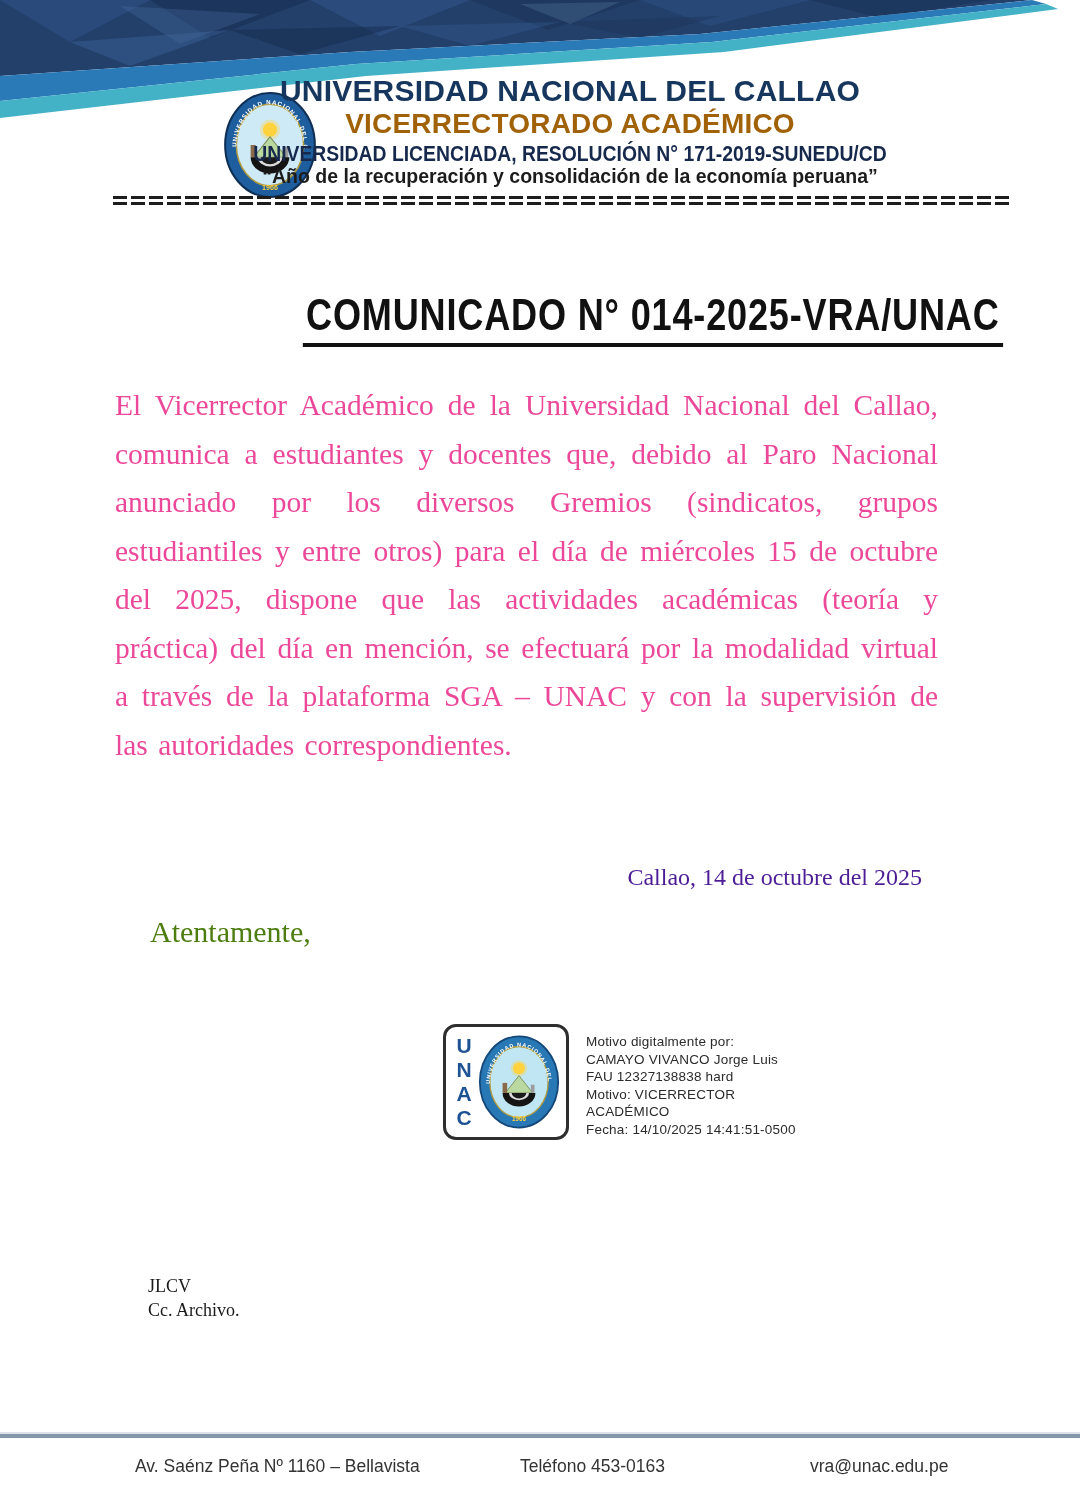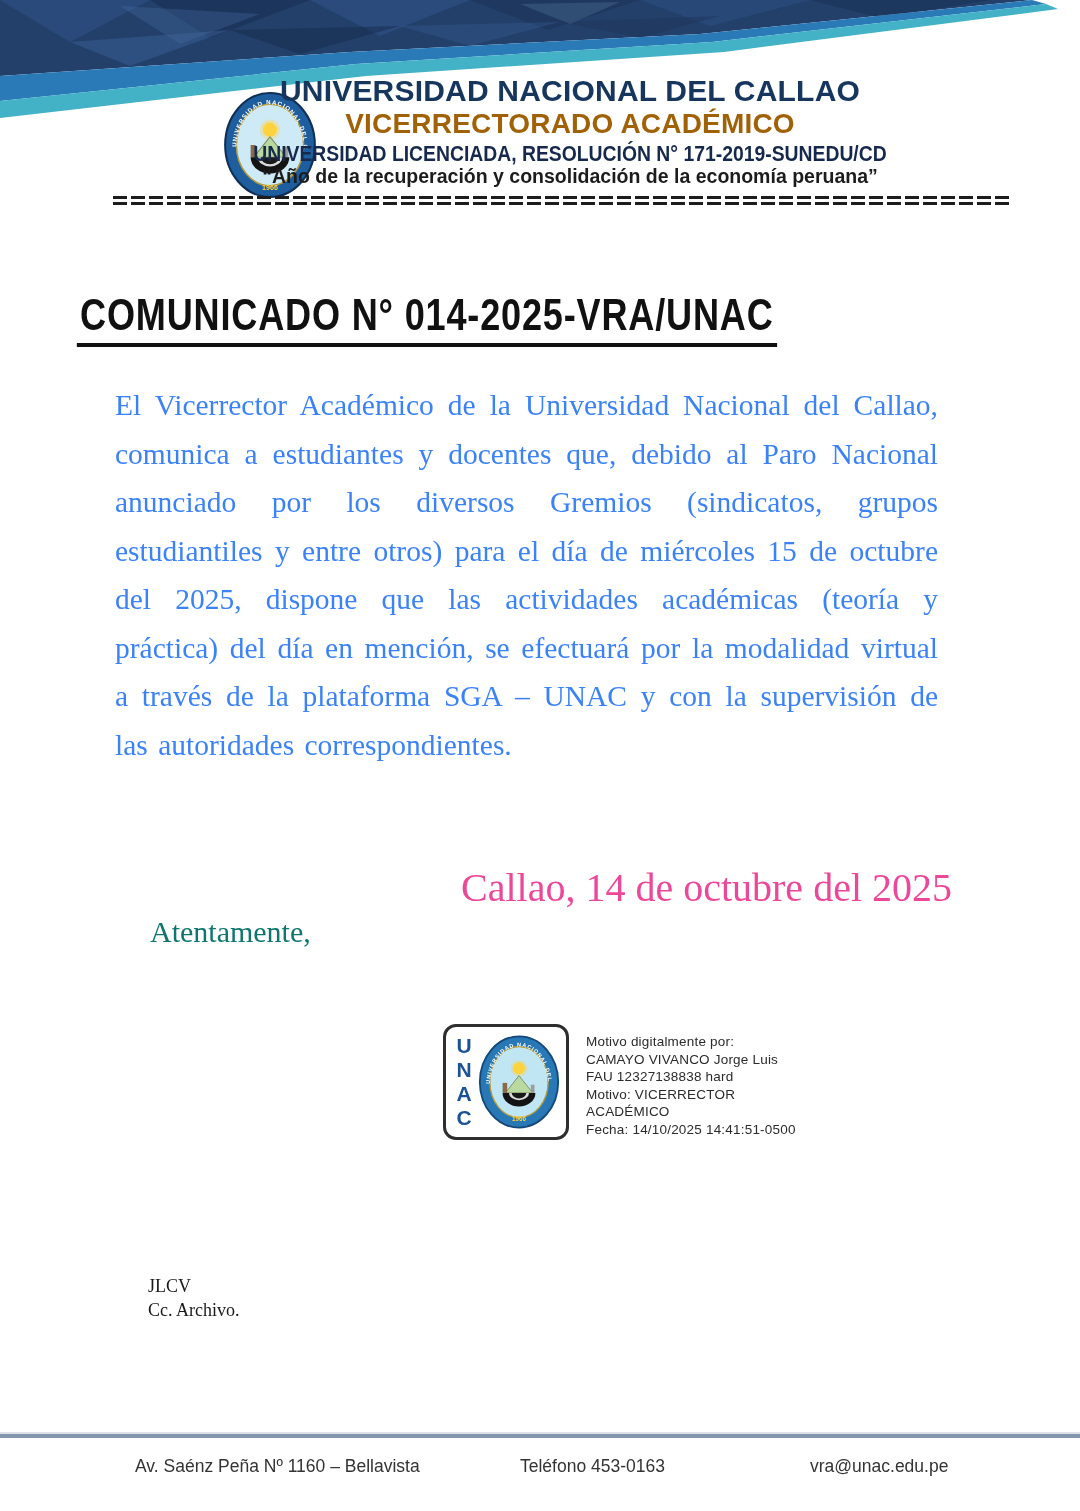--- a/index.html
+++ b/index.html
@@ -20,39 +20,39 @@
   .hdr-licensing{font-size:21.5px;font-weight:bold;color:#16294d;margin-top:3px;}
   .hdr-licensing .cond{display:inline-block;transform:scaleX(.9);transform-origin:center;}
   .hdr-motto{font-size:19.5px;font-weight:bold;color:#1c1c1c;}
   .equals-divider{
     position:absolute;left:113px;top:196px;width:897px;height:10px;
     background:
       repeating-linear-gradient(90deg,#1d1d1d 0 14px,transparent 14px 18px) 0 0/100% 3px no-repeat,
       repeating-linear-gradient(90deg,#1d1d1d 0 14px,transparent 14px 18px) 0 6px/100% 3px no-repeat;
   }
   
-  .doc-title{position:absolute;left:0;top:290px;width:1080px;text-align:left;}
+  .doc-title{position:absolute;left:0;top:290px;width:1080px;text-align:right;}
   .doc-title .cond{
     display:inline-block;transform:scaleX(.82);transform-origin:center;
     font-size:44px;font-weight:bold;letter-spacing:1px;color:#111;
     border-bottom:4px solid #111;padding:0 4px 3px;
   }
   
   .doc-body{
     position:absolute;left:115px;top:381px;width:823px;
     font-family:"Liberation Serif",serif;font-size:29.5px;line-height:48.5px;
-    color:#3b82f6;text-align:justify;margin:0;word-spacing:3px;
+    color:#ec4899;text-align:justify;margin:0;word-spacing:3px;
   }
   .dateline{
-    position:absolute;left:129px;top:864px;width:823px;text-align:right;
-    font-family:"Liberation Serif",serif;font-size:40px;color:#ec4899;
+    position:absolute;left:99px;top:864px;width:823px;text-align:right;
+    font-family:"Liberation Serif",serif;font-size:24px;color:#4c1d95;
   }
   .closing{
     position:absolute;left:150px;top:915px;
-    font-family:"Liberation Serif",serif;font-size:30px;color:#0f766e;
+    font-family:"Liberation Serif",serif;font-size:30px;color:#4d7c0f;
   }
   
   .stamp{
     position:absolute;left:443px;top:1024px;width:126px;height:116px;
     border:3px solid #2e2e2e;border-radius:13px;background:#fff;
     display:flex;align-items:center;justify-content:center;gap:2px;padding:1px 2px;
     box-sizing:border-box;
   }
   .stamp-letters{
     white-space:pre-line;font-weight:bold;color:#1d5394;font-size:21px;line-height:24px;

